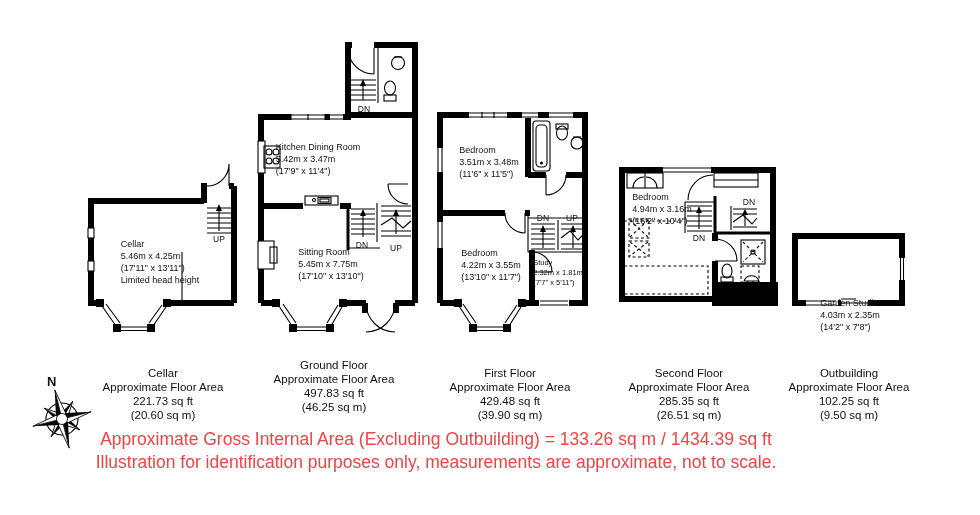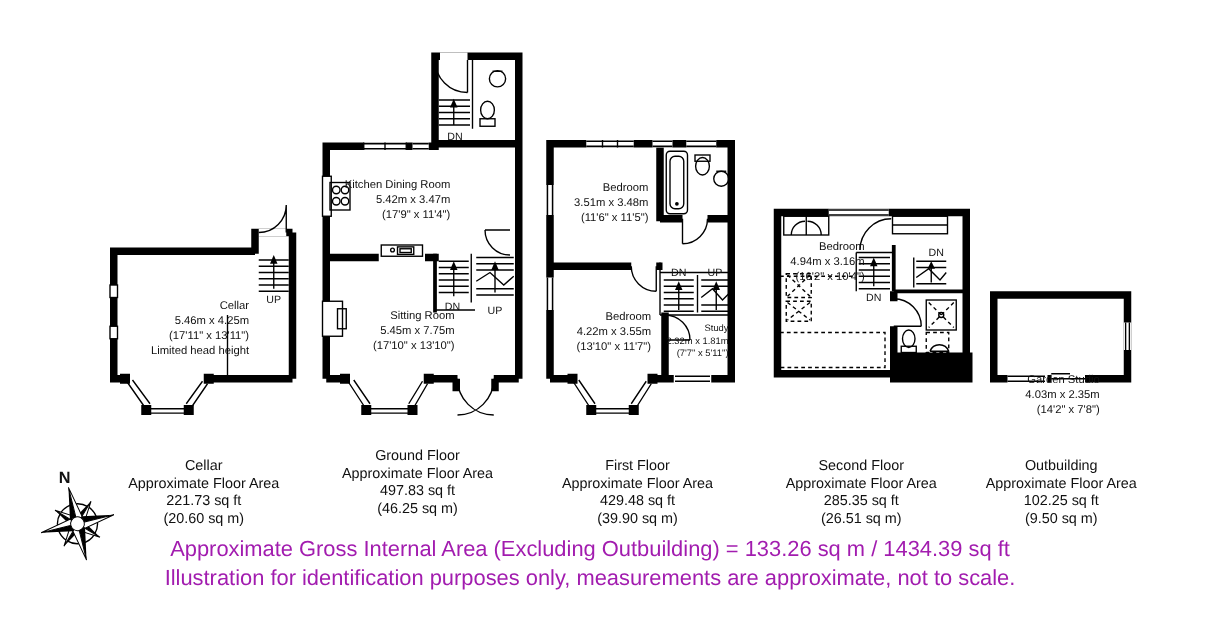--- a/index.html
+++ b/index.html
@@ -5,27 +5,27 @@
   html,body{margin:0;padding:0;background:#fff;}
   #canvas{position:relative;width:980px;height:515px;background:#ffffff;overflow:hidden;
           font-family:"Liberation Sans", sans-serif;color:#1a1a1a;}
   svg{position:absolute;left:0;top:0;}
   .wall{stroke:#000;stroke-width:6;fill:none;stroke-linecap:butt;}
   .wall3{stroke:#000;stroke-width:3;fill:none;}
   .thin{stroke:#000;stroke-width:1.1;fill:none;}
   .thind{stroke:#000;stroke-width:1.1;fill:none;stroke-dasharray:3 2.5;}
   .whitefill{fill:#fff;stroke:none;}
   .blk{fill:#000;stroke:none;}
-  .lbl{position:absolute;transform:translateX(-50%);text-align:right;white-space:nowrap;
+  .lbl{position:absolute;transform:translateX(-50%);text-align:left;white-space:nowrap;
        font-size:9px;line-height:12px;color:#111;}
   .lbl.small{font-size:7.5px;line-height:10px;}
   .stair-lbl{position:absolute;transform:translateX(-50%);font-size:8.5px;color:#111;white-space:nowrap;}
   .floor-lbl{position:absolute;transform:translateX(-50%);text-align:center;font-size:11.5px;
              line-height:14px;color:#111;white-space:nowrap;}
-  .footer-line{position:absolute;left:0;width:872px;text-align:center;font-size:17.5px;color:#a21caf;margin-left:36px;}
+  .footer-line{position:absolute;left:0;width:872px;text-align:center;font-size:17.5px;color:#ef4444;}
   .north{position:absolute;font-size:13px;font-weight:bold;color:#111;}
 </style>
 </head>
 <body>
 
 <div id="canvas">
 
 <svg width="980" height="515" viewBox="0 0 980 515">
 
   <g>

